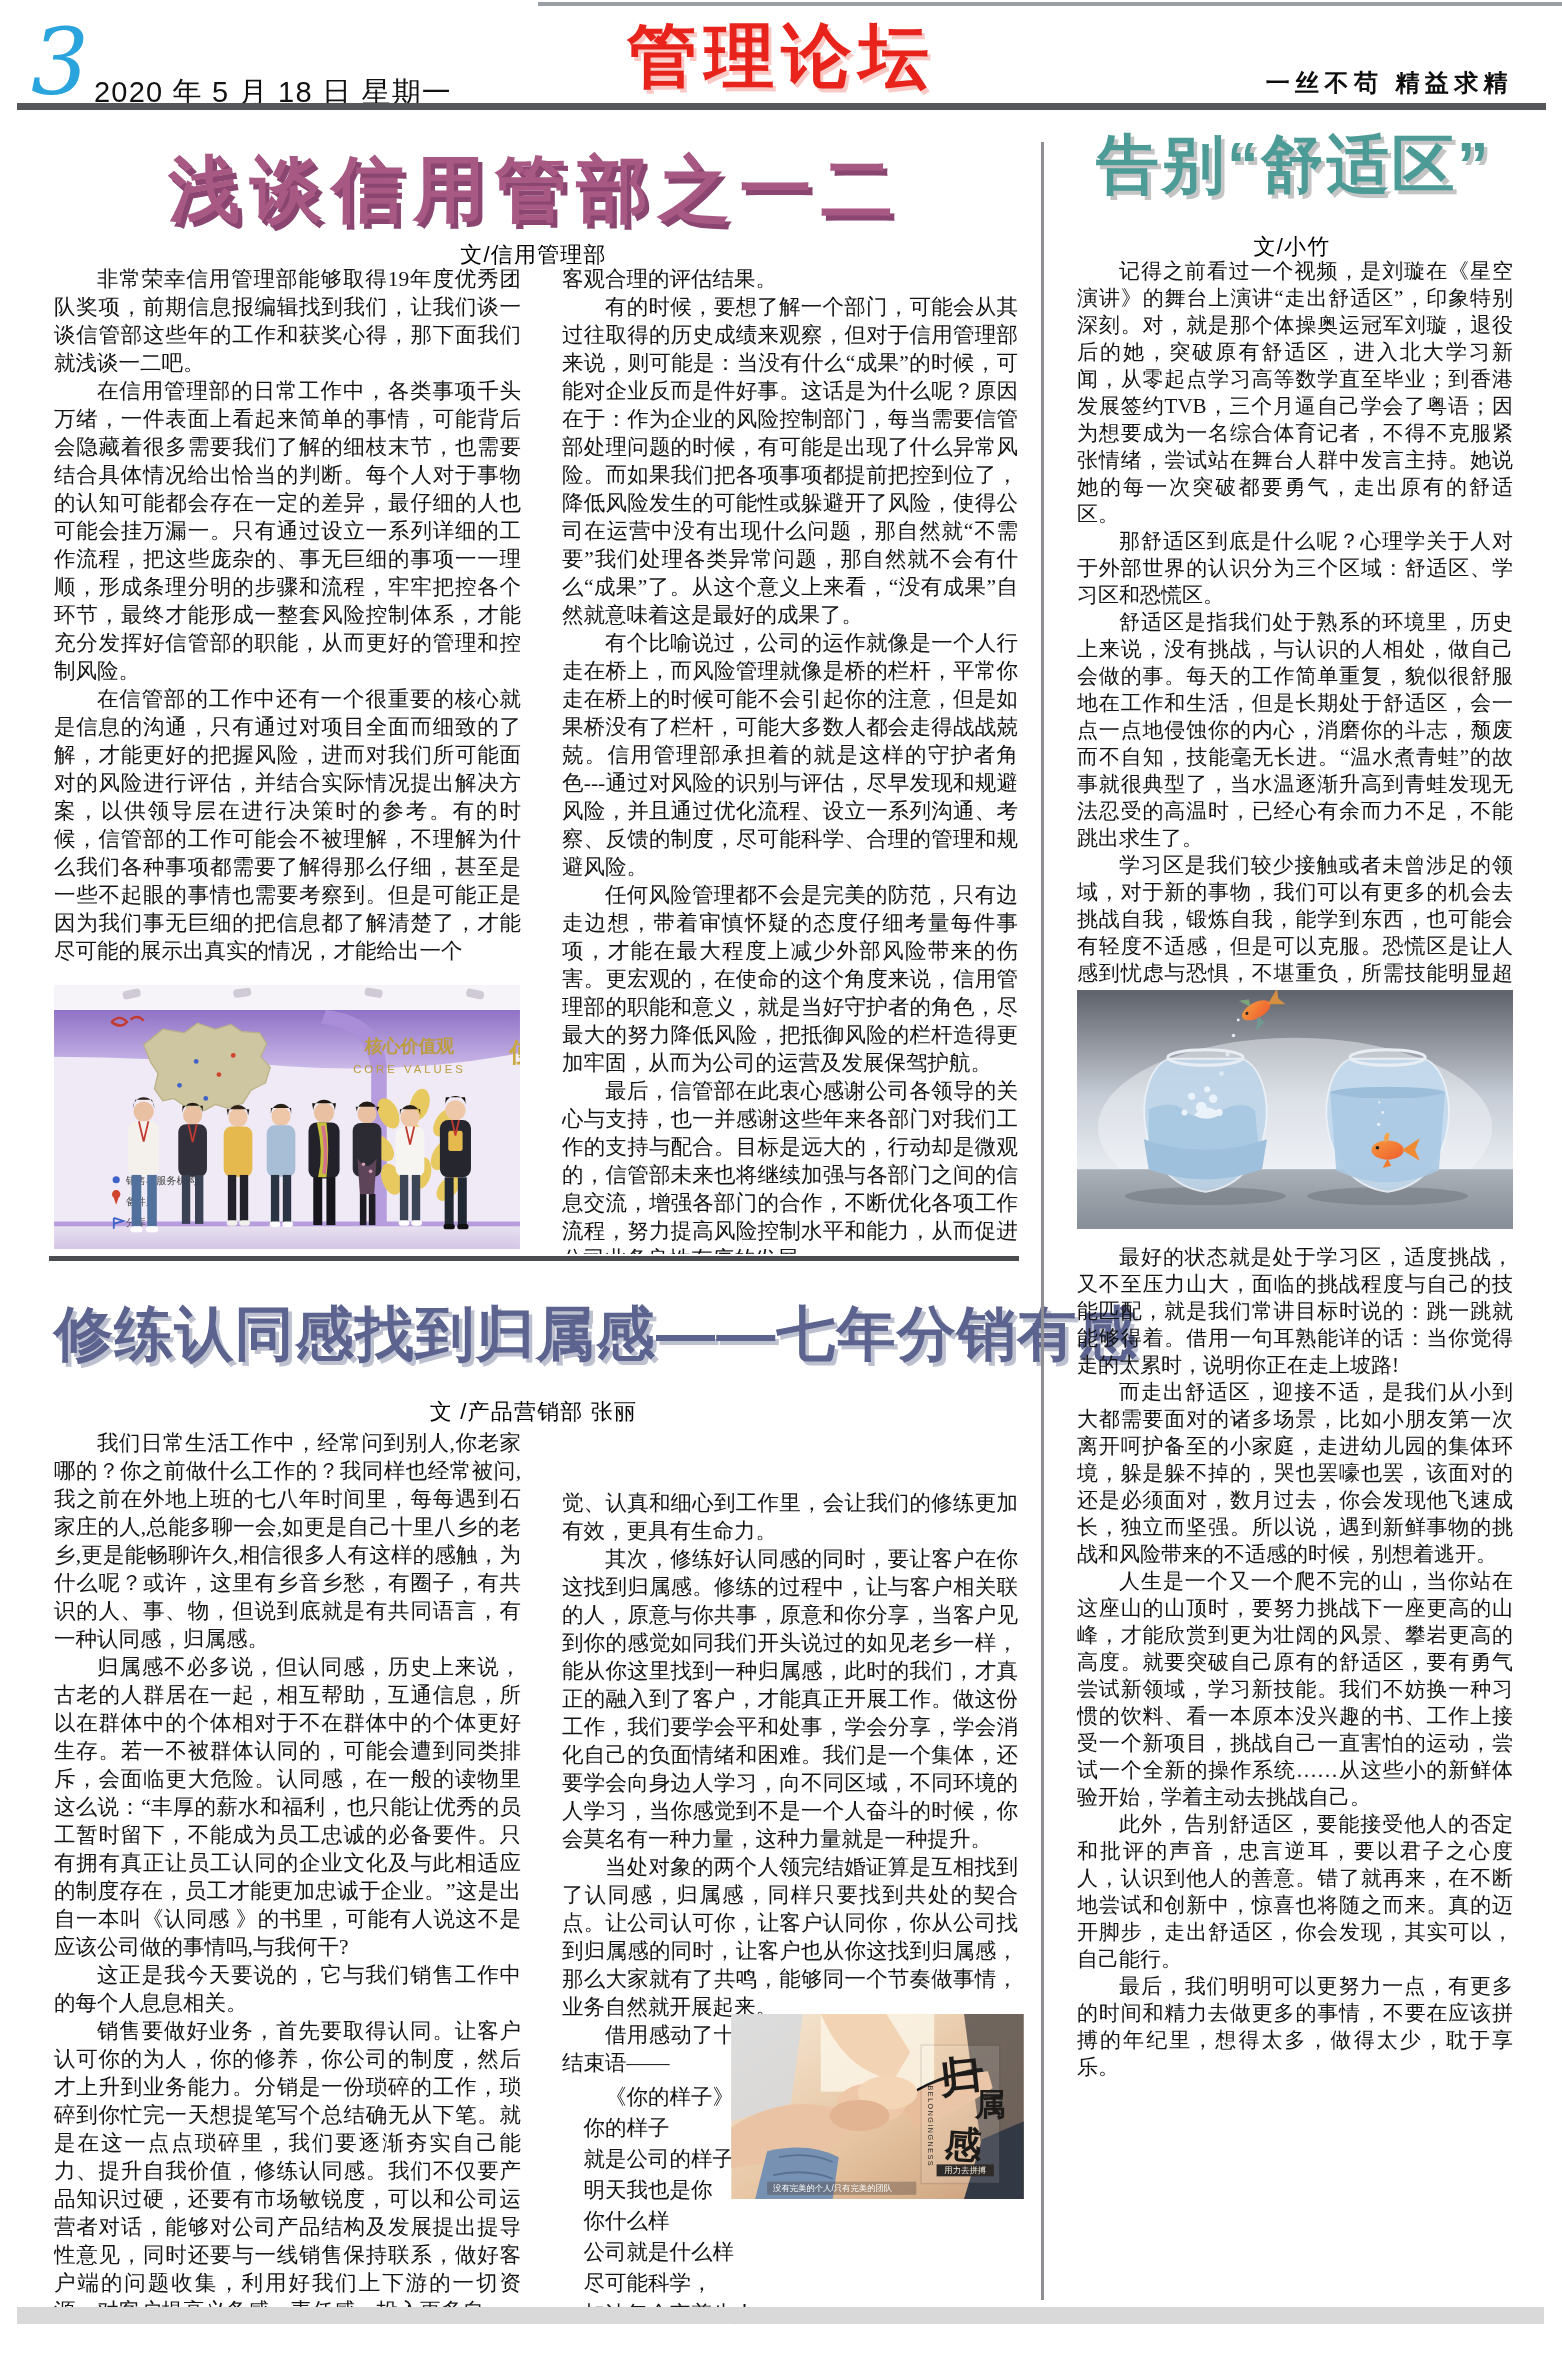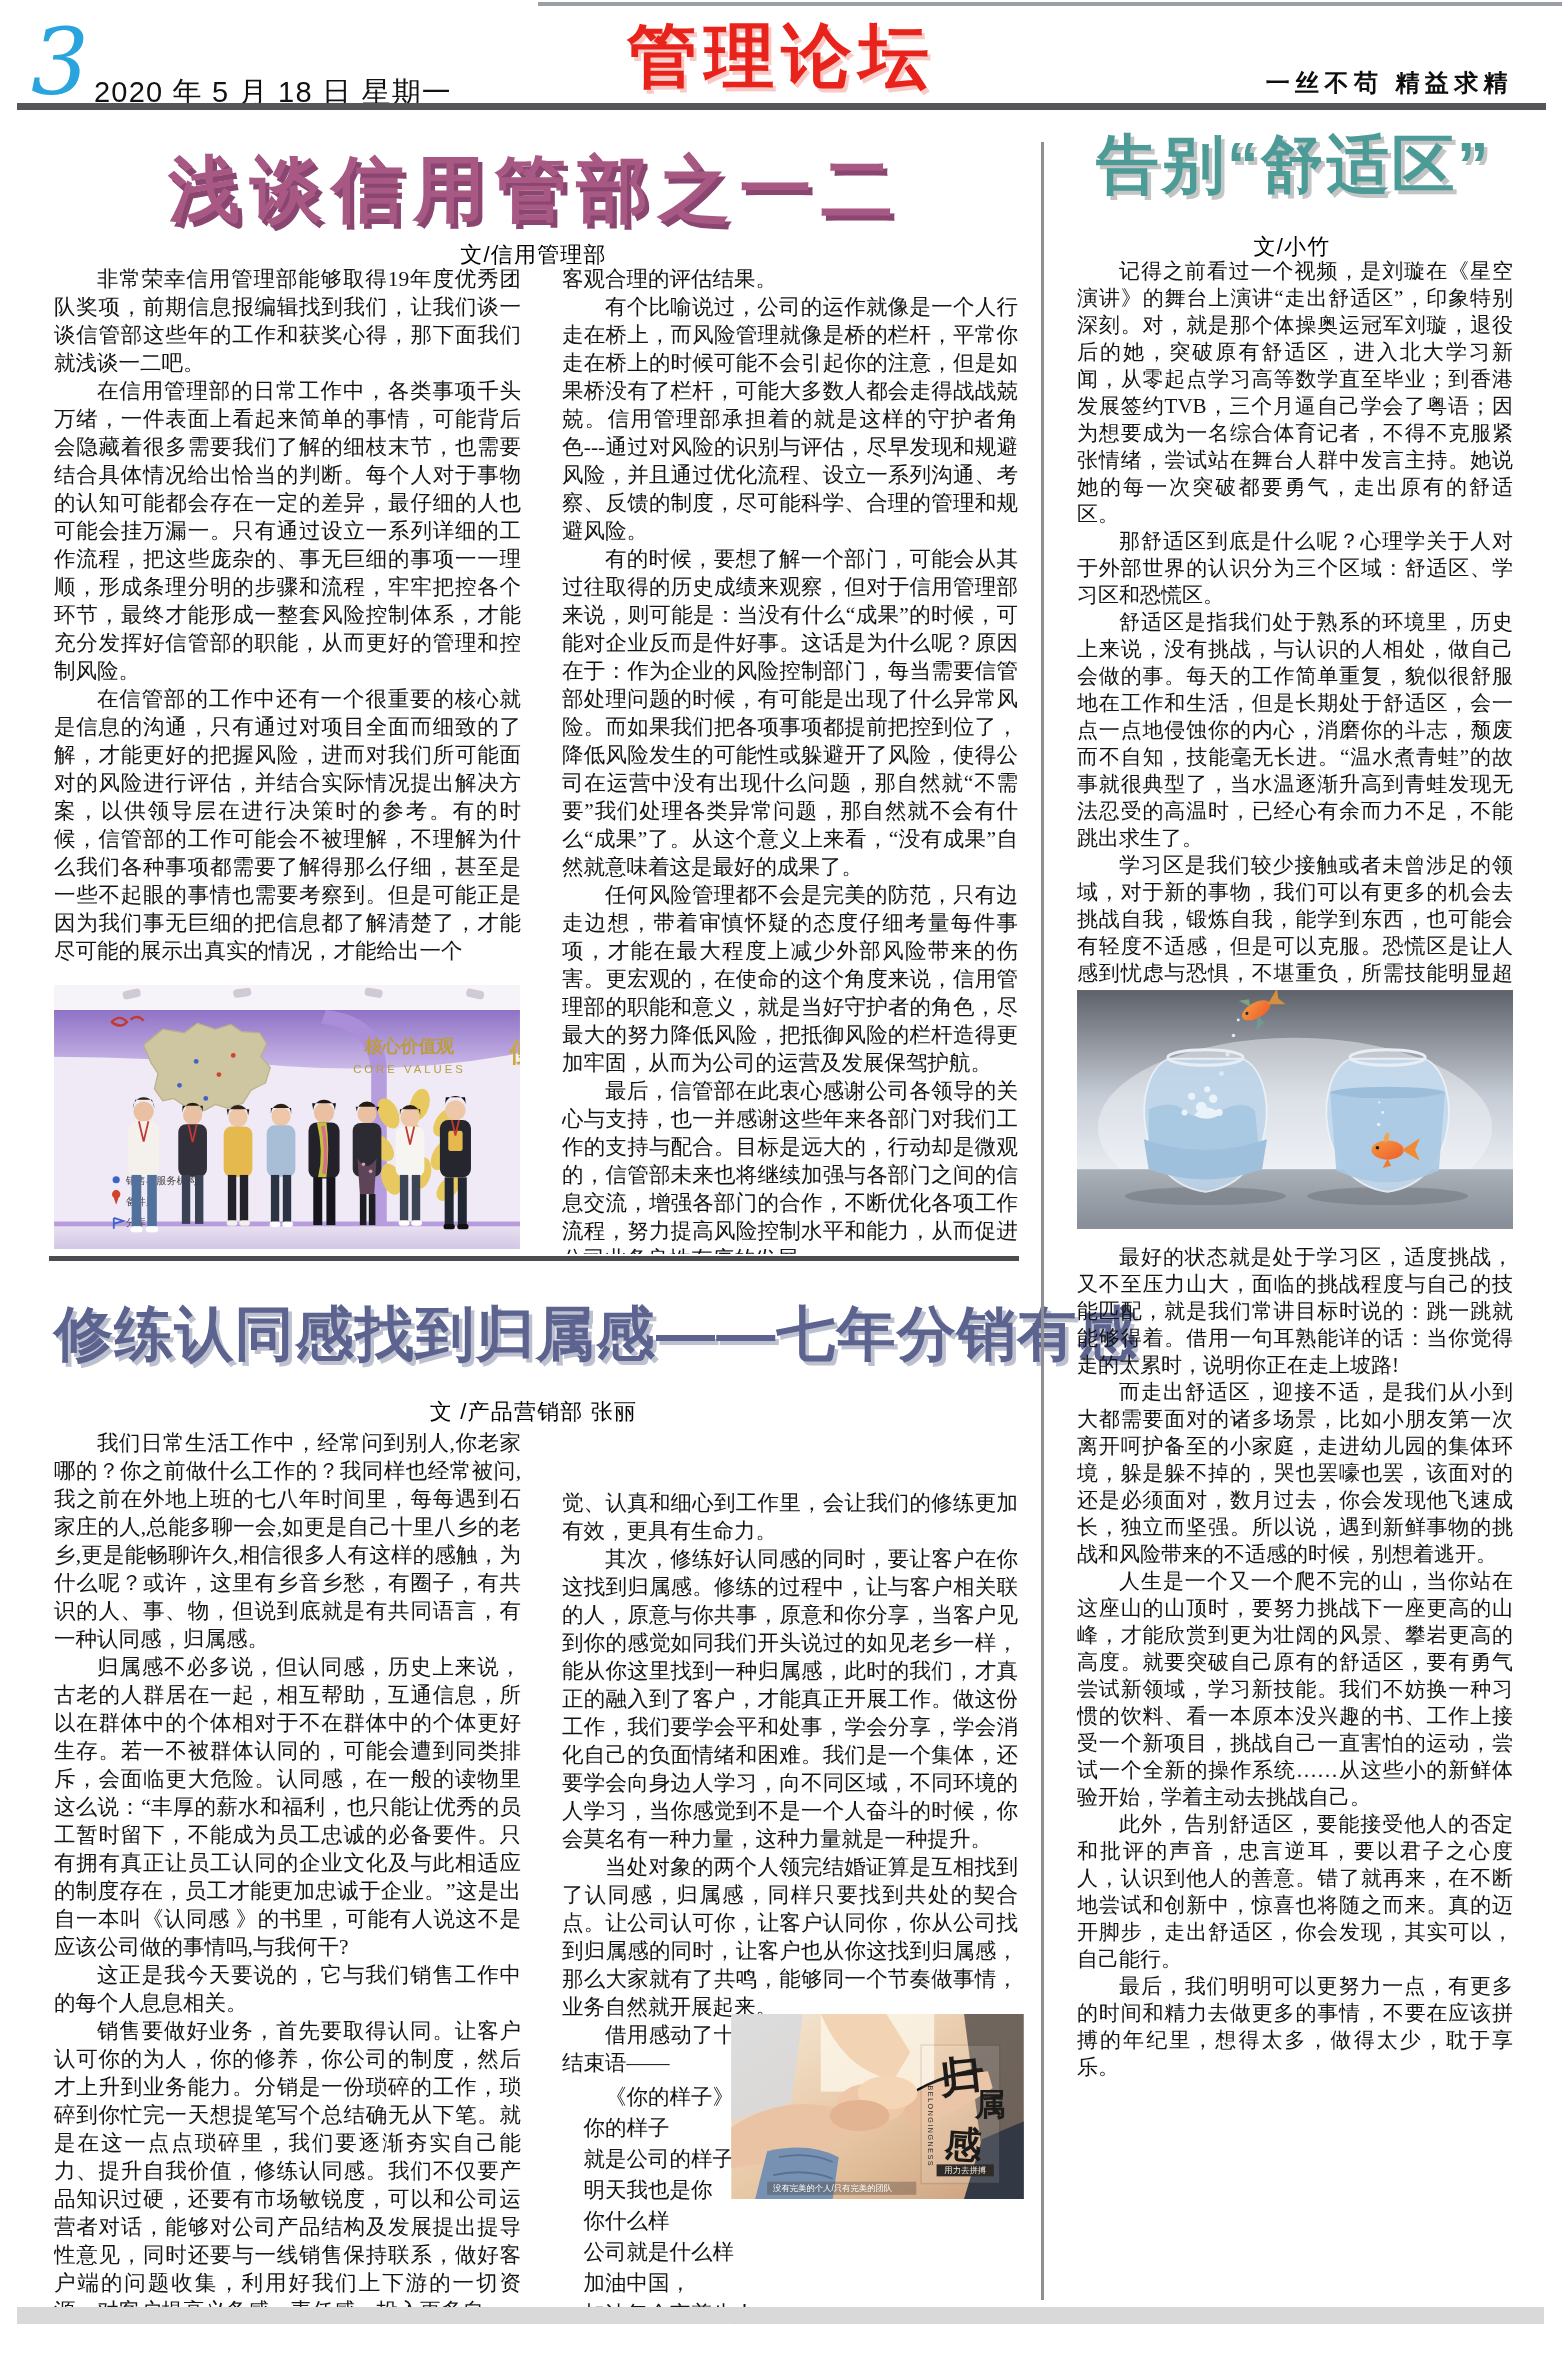--- a/index.html
+++ b/index.html
@@ -51,22 +51,22 @@
 
   <div class="abs coltext" style="left:54px;top:265px;width:467px;height:717px;">
 
   <p class="para">非常荣幸信用管理部能够取得19年度优秀团队奖项，前期信息报编辑找到我们，让我们谈一谈信管部这些年的工作和获奖心得，那下面我们就浅谈一二吧。</p>
       <p class="para">在信用管理部的日常工作中，各类事项千头万绪，一件表面上看起来简单的事情，可能背后会隐藏着很多需要我们了解的细枝末节，也需要结合具体情况给出恰当的判断。每个人对于事物的认知可能都会存在一定的差异，最仔细的人也可能会挂万漏一。只有通过设立一系列详细的工作流程，把这些庞杂的、事无巨细的事项一一理顺，形成条理分明的步骤和流程，牢牢把控各个环节，最终才能形成一整套风险控制体系，才能充分发挥好信管部的职能，从而更好的管理和控制风险。</p>
       <p class="para">在信管部的工作中还有一个很重要的核心就是信息的沟通，只有通过对项目全面而细致的了解，才能更好的把握风险，进而对我们所可能面对的风险进行评估，并结合实际情况提出解决方案，以供领导层在进行决策时的参考。有的时候，信管部的工作可能会不被理解，不理解为什么我们各种事项都需要了解得那么仔细，甚至是一些不起眼的事情也需要考察到。但是可能正是因为我们事无巨细的把信息都了解清楚了，才能尽可能的展示出真实的情况，才能给出一个</p>
     </div>
   <div class="abs coltext" style="left:562px;top:265px;width:456px;height:989px;">
 
   <p class="para cont">客观合理的评估结果。</p>
+      <p class="para">有的时候，要想了解一个部门，可能会从其过往取得的历史成绩来观察，但对于信用管理部来说，则可能是：当没有什么“成果”的时候，可能对企业反而是件好事。这话是为什么呢？原因在于：作为企业的风险控制部门，每当需要信管部处理问题的时候，有可能是出现了什么异常风险。而如果我们把各项事项都提前把控到位了，降低风险发生的可能性或躲避开了风险，使得公司在运营中没有出现什么问题，那自然就“不需要”我们处理各类异常问题，那自然就不会有什么“成果”了。从这个意义上来看，“没有成果”自然就意味着这是最好的成果了。</p>
       <p class="para">有个比喻说过，公司的运作就像是一个人行走在桥上，而风险管理就像是桥的栏杆，平常你走在桥上的时候可能不会引起你的注意，但是如果桥没有了栏杆，可能大多数人都会走得战战兢兢。信用管理部承担着的就是这样的守护者角色---通过对风险的识别与评估，尽早发现和规避风险，并且通过优化流程、设立一系列沟通、考察、反馈的制度，尽可能科学、合理的管理和规避风险。</p>
-      <p class="para">有的时候，要想了解一个部门，可能会从其过往取得的历史成绩来观察，但对于信用管理部来说，则可能是：当没有什么“成果”的时候，可能对企业反而是件好事。这话是为什么呢？原因在于：作为企业的风险控制部门，每当需要信管部处理问题的时候，有可能是出现了什么异常风险。而如果我们把各项事项都提前把控到位了，降低风险发生的可能性或躲避开了风险，使得公司在运营中没有出现什么问题，那自然就“不需要”我们处理各类异常问题，那自然就不会有什么“成果”了。从这个意义上来看，“没有成果”自然就意味着这是最好的成果了。</p>
       <p class="para">任何风险管理都不会是完美的防范，只有边走边想，带着审慎怀疑的态度仔细考量每件事项，才能在最大程度上减少外部风险带来的伤害。更宏观的，在使命的这个角度来说，信用管理部的职能和意义，就是当好守护者的角色，尽最大的努力降低风险，把抵御风险的栏杆造得更加牢固，从而为公司的运营及发展保驾护航。</p>
       <p class="para">最后，信管部在此衷心感谢公司各领导的关心与支持，也一并感谢这些年来各部门对我们工作的支持与配合。目标是远大的，行动却是微观的，信管部未来也将继续加强与各部门之间的信息交流，增强各部门的合作，不断优化各项工作流程，努力提高风险控制水平和能力，从而促进公司业务良性有序的发展。</p>
     </div>
 
   <div class="abs" style="left:54px;top:985px;width:466px;height:264px;">
     <svg width="466" height="264" viewBox="0 0 780 442">
       <defs>
         <linearGradient id="purpleTop" x1="0" y1="0" x2="0" y2="1">
           <stop offset="0" stop-color="#8f72c6"></stop>
             <stop offset="1" stop-color="#cbb9e8"></stop>
@@ -223,21 +223,21 @@
         <p class="para">借用感动了十几亿人的诗朗诵的一句话作为结束语——</p>
       </div>
     <div class="poem">
 
     <p class="poem-line">　《你的样子》</p>
         <p class="poem-line">你的样子</p>
         <p class="poem-line">就是公司的样子</p>
         <p class="poem-line">明天我也是你</p>
         <p class="poem-line">你什么样</p>
         <p class="poem-line">公司就是什么样</p>
-        <p class="poem-line">加油中国，</p>
+        <p class="poem-line">尽可能科学，</p>
         <p class="poem-line">加油每个齐普生人。</p>
       </div>
   </div>
 
   <div class="abs" style="left:731px;top:2014px;width:293px;height:185px;">
     <svg width="293" height="185" viewBox="0 0 490 310">
       <defs>
         <linearGradient id="warmBg" x1="0" y1="0" x2="1" y2="1">
           <stop offset="0" stop-color="#f7ead8"></stop>
             <stop offset="0.55" stop-color="#e6c4a1"></stop>

